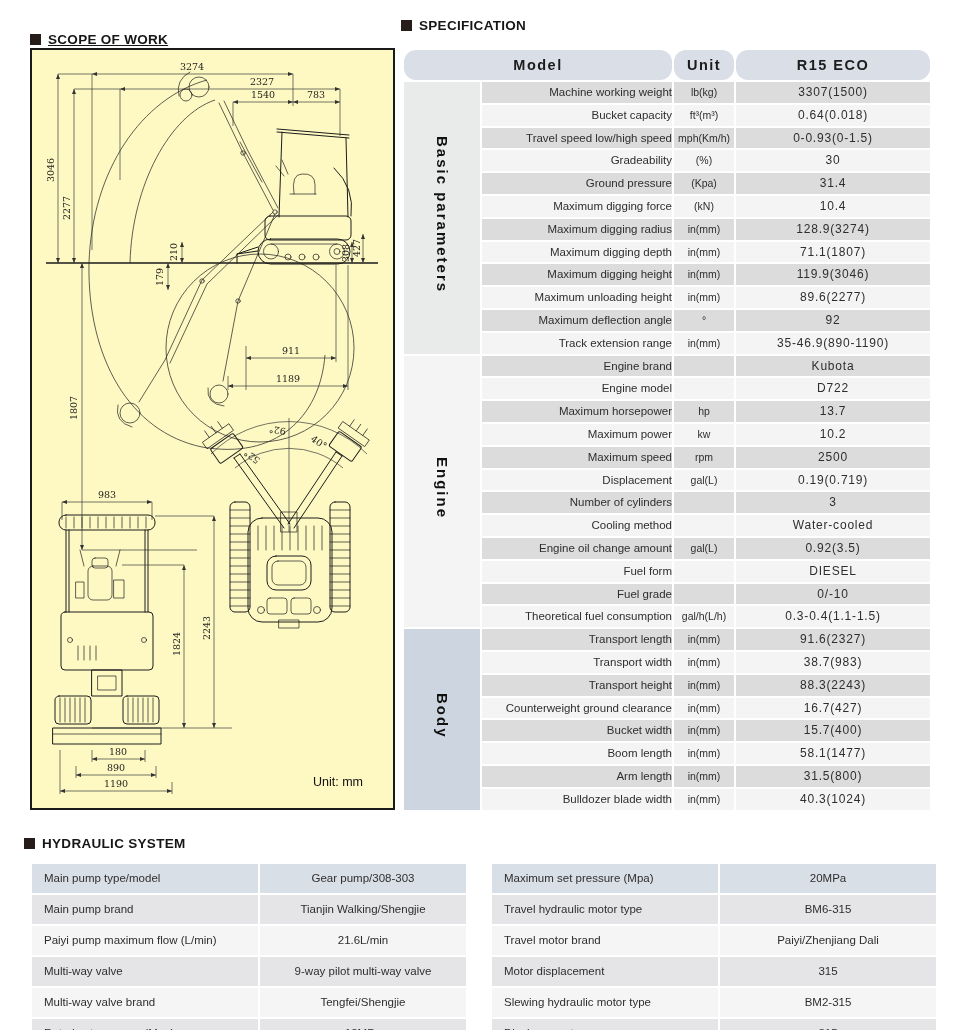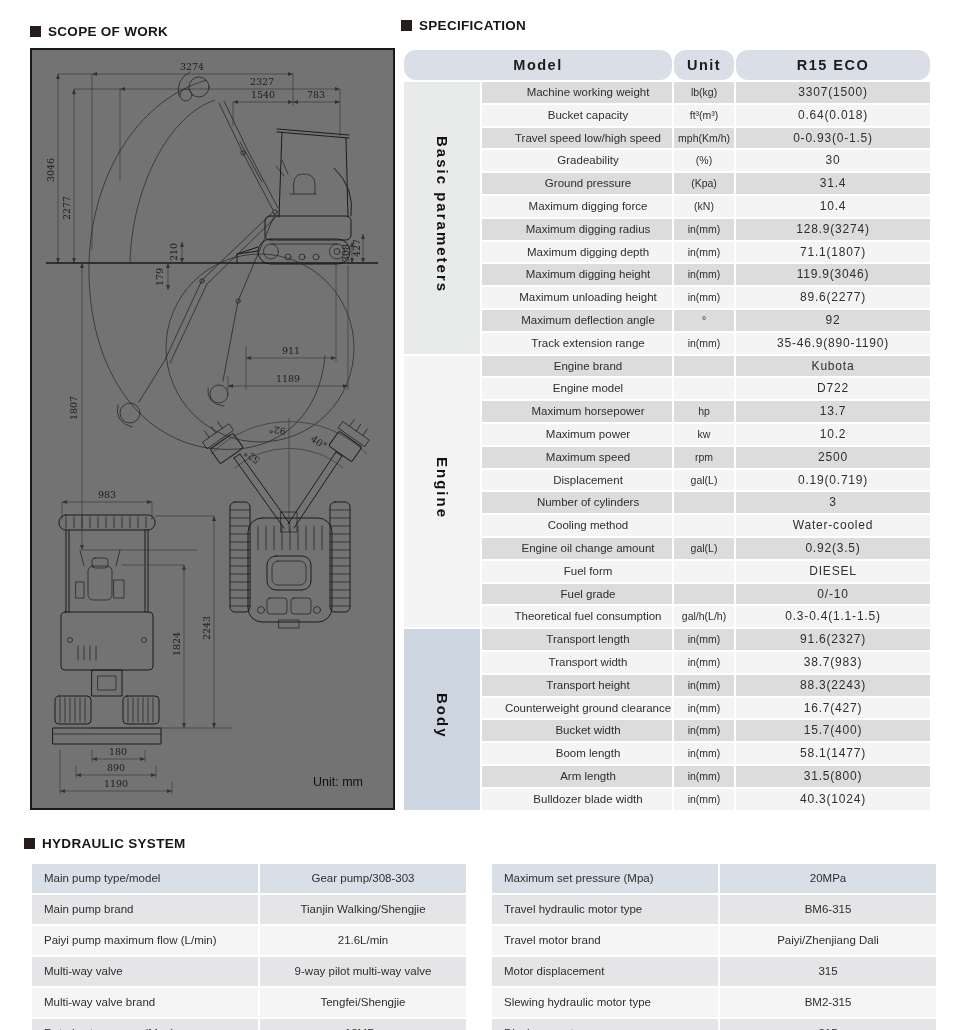--- a/index.html
+++ b/index.html
@@ -6,47 +6,47 @@
   html,body { margin:0; padding:0; }
   body {
     width:967px; height:1030px; position:relative; background:#ffffff;
     font-family:"Liberation Sans","DejaVu Sans",sans-serif; color:#222;
   }
   .section-title {
     position:absolute; display:flex; align-items:center; gap:7px;
     font-weight:bold; font-size:13.5px; letter-spacing:.3px; color:#161616;
   }
   .sq { width:11px; height:11px; background:#261d1a; flex:0 0 auto; }
-  #t-scope { left:30px; top:24px; }
+  #t-scope { left:30px; top:32px;text-decoration:underline; }
   #t-spec  { left:401px; top:18px; }
   #t-hydro { left:24px; top:836px; }
 
   .diagram-box {
     position:absolute; left:30px; top:48px; width:365px; height:762px;
-    border:2px solid #1a1a1a; background:#737373;
+    border:2px solid #1a1a1a; background:#fef9c3;
   }
   .diagram-box svg { display:block; }
   .ml  { fill:none; stroke:#1c1c1c; stroke-width:1; stroke-linejoin:round; stroke-linecap:round; }
   .ml2 { fill:none; stroke:#1c1c1c; stroke-width:.7; stroke-linejoin:round; stroke-linecap:round; }
   .dl  { fill:none; stroke:#3a3a3a; stroke-width:.7; }
   .dimline { marker-start:url(#arr); marker-end:url(#arr); }
   .env { fill:none; stroke:#2a2a2a; stroke-width:.75; }
   .dt  { font-family:"DejaVu Serif","Liberation Serif",serif; font-size:9.5px; fill:#1d1d1d; }
   .note{ font-family:"Liberation Sans","DejaVu Sans",sans-serif; font-size:12.5px; fill:#111; }
 
   table { border-collapse:separate; border-spacing:2px; table-layout:fixed; }
   td { overflow:hidden; white-space:nowrap; }
 
   .spec { position:absolute; left:402px; top:48px; width:528px; }
   .spec thead td {
     background:#d9dee7; height:30px; font-weight:bold; font-size:14.5px;
     text-align:center; letter-spacing:1.5px; color:#1c1c1c;border-radius:12px;
   }
   .spec tbody td { height:20.8px; line-height:20.8px; font-size:11.5px; color:#2e2e2e; padding:0; }
-  .cell-label { text-align:center; padding-left:22px !important; }
+  .cell-label { text-align:right; padding-left:22px !important; }
   .cell-unit  { text-align:center; font-size:10.5px !important; color:#3a3a3a; }
   .cell-value { text-align:center; font-size:12px !important; letter-spacing:.8px; color:#131313;margin-left:28px; }
   .row-dark  .cell-label, .row-dark  .cell-unit, .row-dark  .cell-value { background:#dcdcdc; }
   .row-light .cell-label, .row-light .cell-unit, .row-light .cell-value { background:#f4f4f4; }
   .group-cell { text-align:center; vertical-align:middle; }
   .group-0 { background:#e9eaea; }
   .group-1 { background:#f4f4f5; }
   .group-2 { background:#cdd6e0; }
   .vtext {
     writing-mode:vertical-rl; display:inline-block; margin:0 auto;

